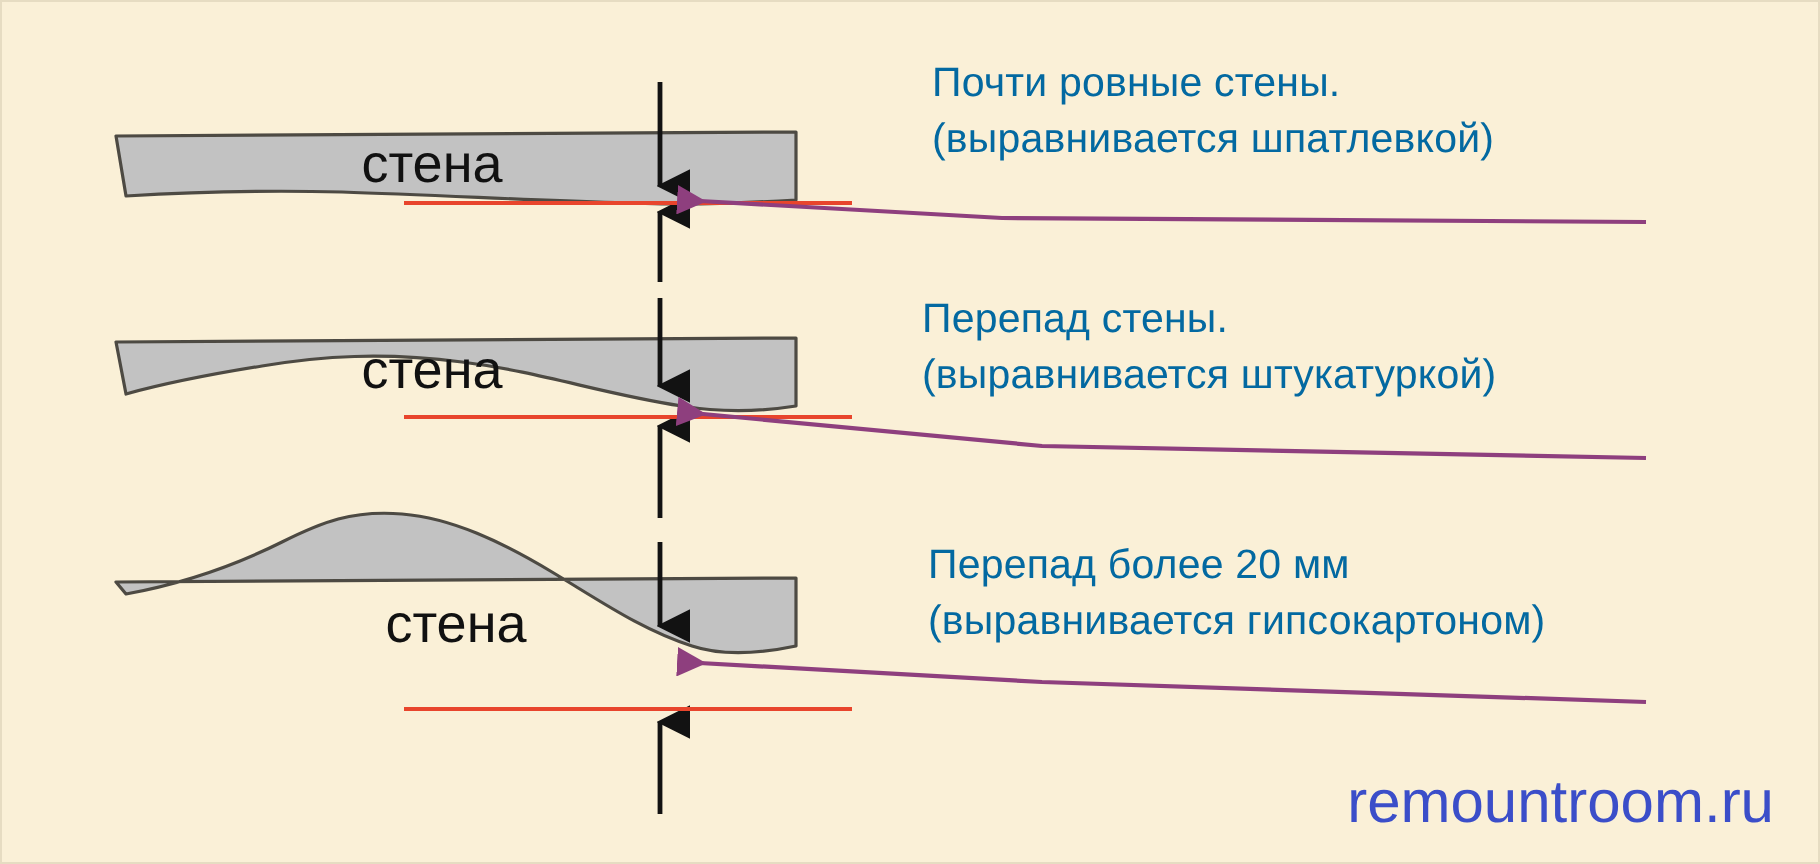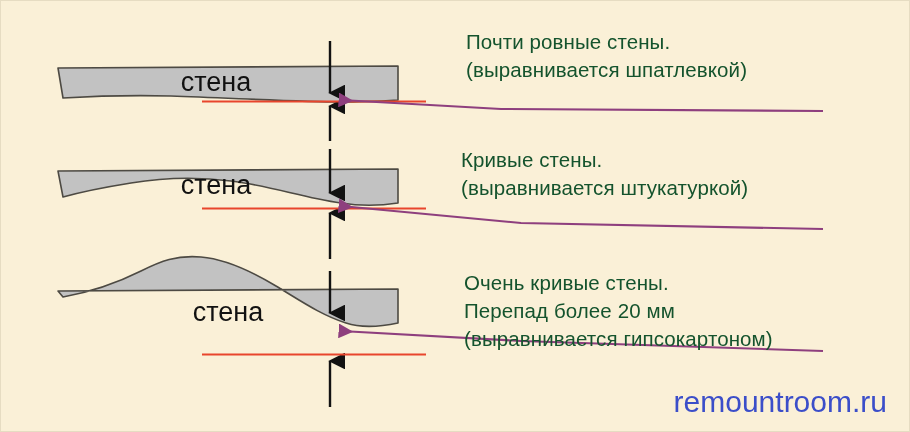--- a/index.html
+++ b/index.html
@@ -28,21 +28,21 @@
     font-family: "Liberation Sans", sans-serif;
     font-size: 27px;
     fill: #111111;
     text-anchor: middle;
     dominant-baseline: middle;
   }
   .note-text {
     position: absolute;
     font-family: "Liberation Sans", sans-serif;
     font-size: 20.5px;
-    color: #14532d;
+    color: #0369a1;
     line-height: 28px;
     white-space: nowrap;
     letter-spacing: 0.1px;
   }
   .note-line {
     display: block;
   }
   #watermark {
     position: absolute;
     right: 22px;
@@ -120,25 +120,24 @@
       <path d="M 822 350 L 520 340 L 340 330" fill="none" stroke="#8e3f7e" stroke-width="2.1" marker-end="url(#leader-head)"></path>
     </g>
   </svg>
 
   <div class="note-text" style="left:465px; top:27px;">
     <span class="note-line">Почти ровные стены.</span>
     <span class="note-line">(выравнивается шпатлевкой)</span>
   </div>
 
   <div class="note-text" style="left:460px; top:145px;">
-    <span class="note-line">Кривые стены.</span>
+    <span class="note-line">Перепад стены.</span>
     <span class="note-line">(выравнивается штукатуркой)</span>
   </div>
 
   <div class="note-text" style="left:463px; top:268px;">
-    <span class="note-line">Очень кривые стены.</span>
     <span class="note-line">Перепад более 20 мм</span>
     <span class="note-line">(выравнивается гипсокартоном)</span>
   </div>
 
   <div id="watermark">remountroom.ru</div>
 
 </div>
 
 </body></html>

